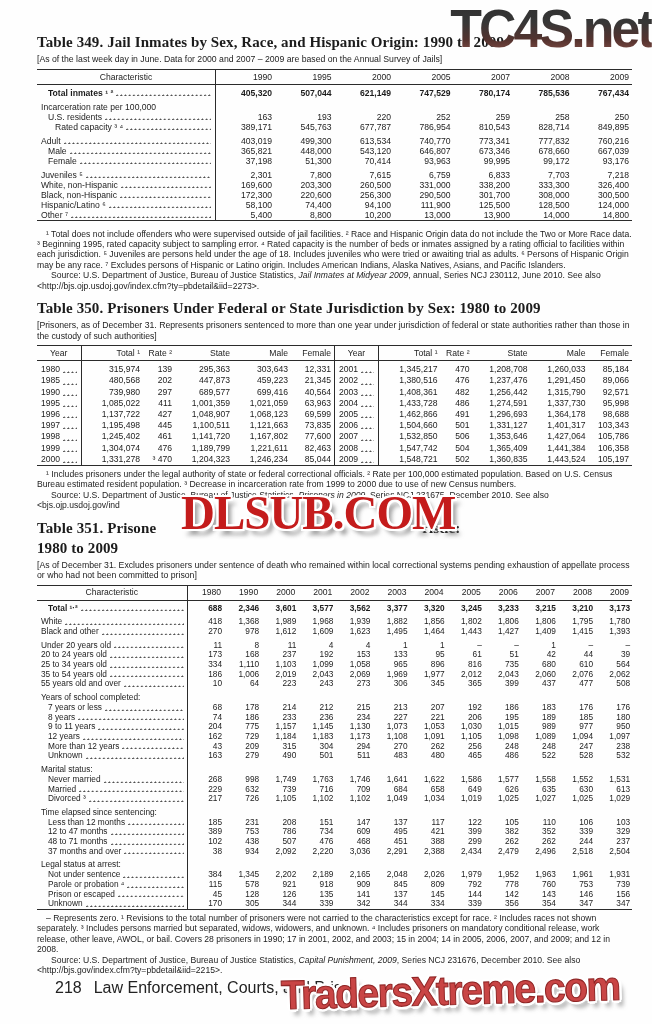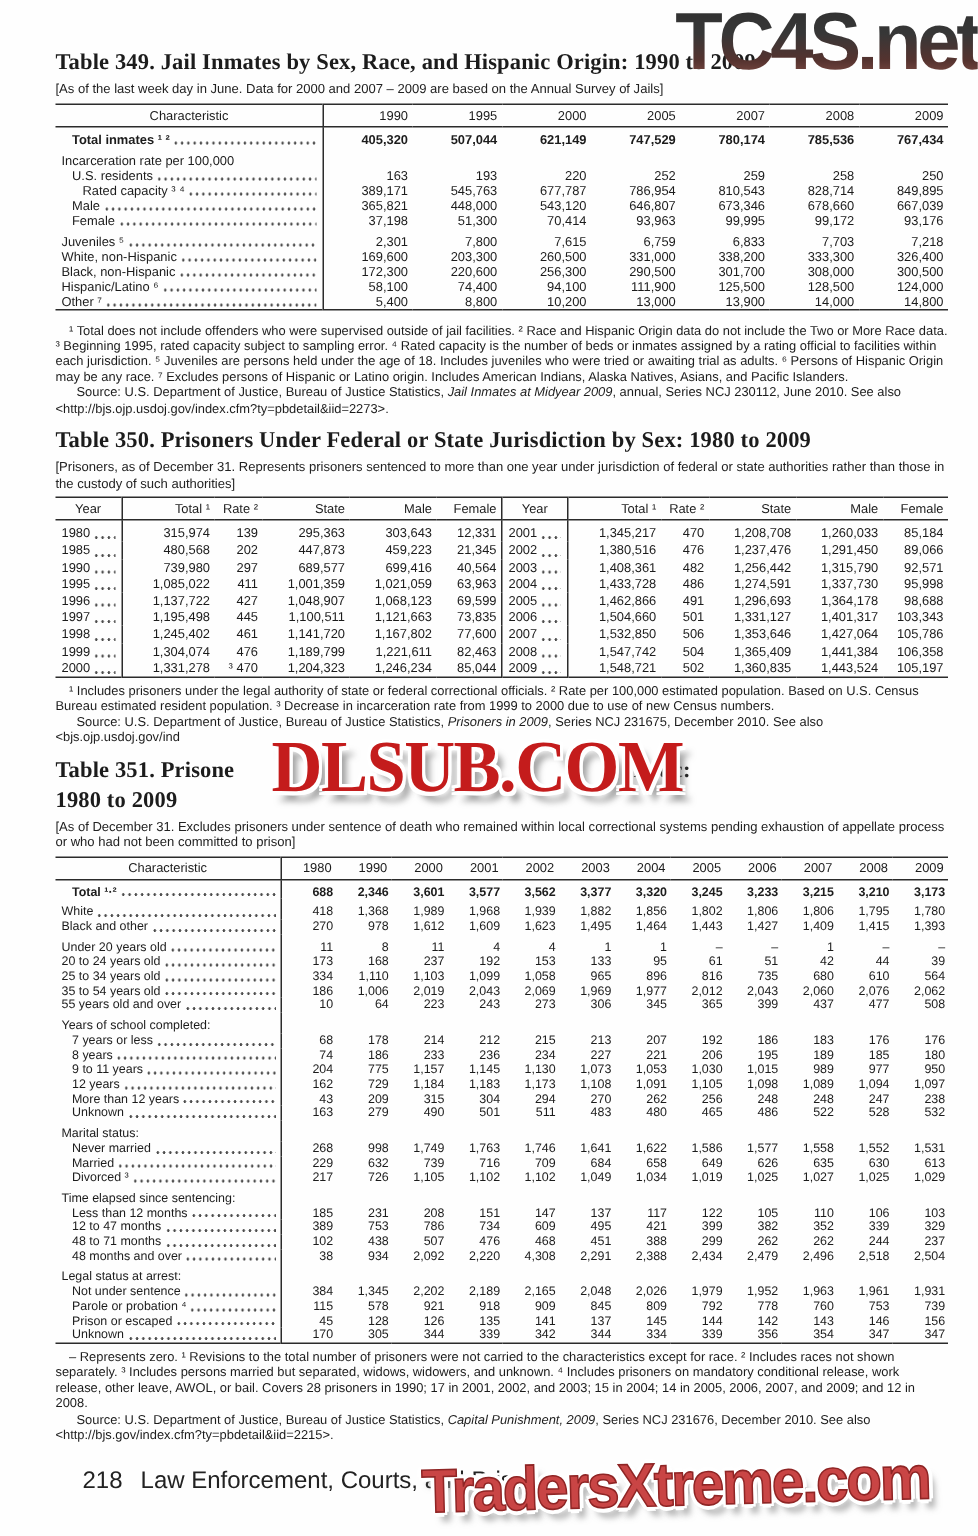--- a/index.html
+++ b/index.html
@@ -198,20 +198,35 @@
                 </span>
               </td>
               <td class="num">389,171</td>
               <td class="num">545,763</td>
               <td class="num">677,787</td>
               <td class="num">786,954</td>
               <td class="num">810,543</td>
               <td class="num">828,714</td>
               <td class="num">849,895</td>
             </tr>
+            <tr class="gap">
+              <td class="labcell">
+                <span class="lab">
+                  <span class="t">Adult</span>
+                  <span class="leader"></span>
+                </span>
+              </td>
+              <td class="num">403,019</td>
+              <td class="num">499,300</td>
+              <td class="num">613,534</td>
+              <td class="num">740,770</td>
+              <td class="num">773,341</td>
+              <td class="num">777,832</td>
+              <td class="num">760,216</td>
+            </tr>
             <tr>
               <td class="labcell">
                 <span class="lab i1">
                   <span class="t">Male</span>
                   <span class="leader"></span>
                 </span>
               </td>
               <td class="num">365,821</td>
               <td class="num">448,000</td>
               <td class="num">543,120</td>
@@ -1068,29 +1083,29 @@
               <td class="num">388</td>
               <td class="num">299</td>
               <td class="num">262</td>
               <td class="num">262</td>
               <td class="num">244</td>
               <td class="num">237</td>
             </tr>
             <tr>
               <td class="labcell">
                 <span class="lab i1">
-                  <span class="t">48 months and over</span>
+                  <span class="t">37 months and over</span>
                   <span class="leader"></span>
                 </span>
               </td>
               <td class="num">38</td>
               <td class="num">934</td>
               <td class="num">2,092</td>
               <td class="num">2,220</td>
-              <td class="num">4,308</td>
+              <td class="num">3,036</td>
               <td class="num">2,291</td>
               <td class="num">2,388</td>
               <td class="num">2,434</td>
               <td class="num">2,479</td>
               <td class="num">2,496</td>
               <td class="num">2,518</td>
               <td class="num">2,504</td>
             </tr>
             <tr class="gap">
               <td class="labcell">

